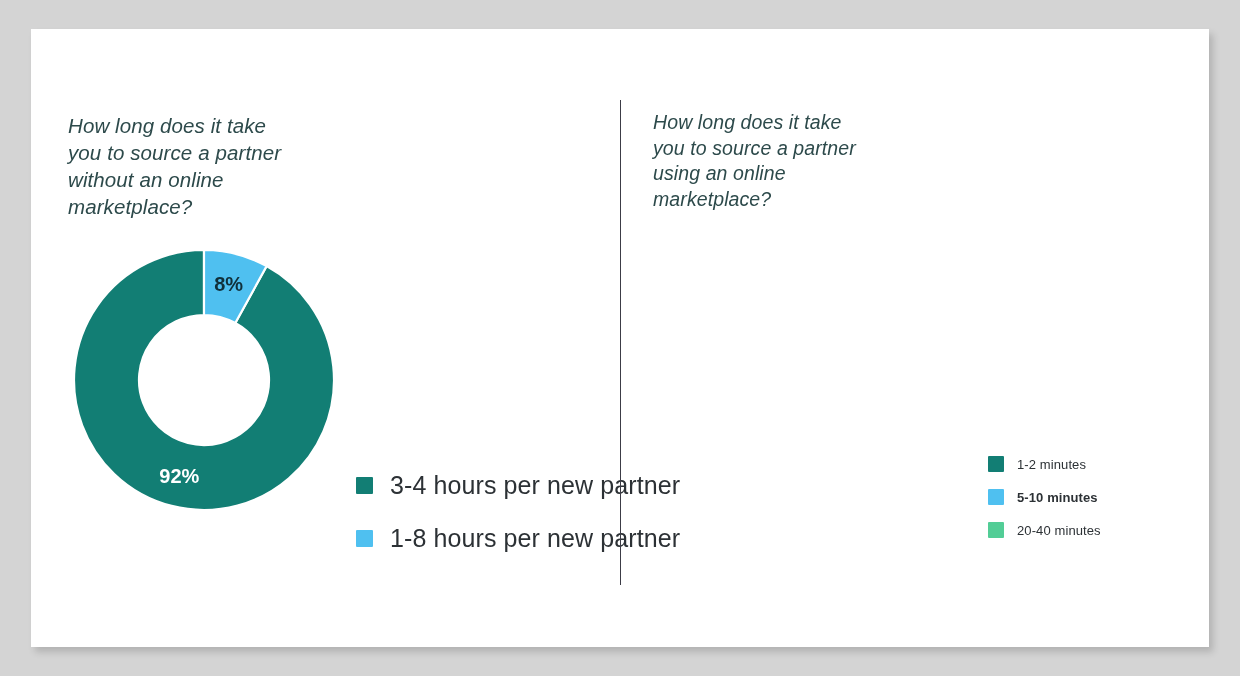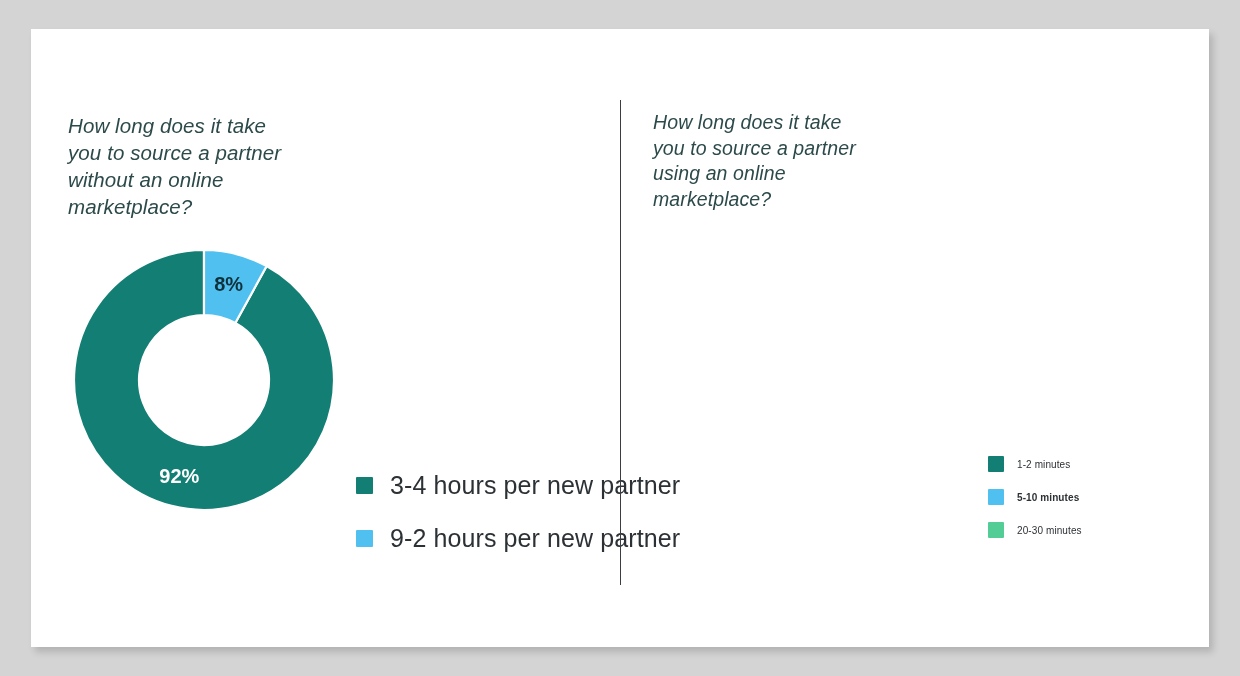--- a/index.html
+++ b/index.html
@@ -104,21 +104,21 @@
     border-radius: 1px;
   }
   .legend-right .swatch { width: 16px; height: 16px; }
 
   .legend-label {
     color: #2c3135;
     font-size: 25px;
     letter-spacing: 0.1px;
     white-space: nowrap;
   }
-  .legend-right .legend-label { font-size: 10px; }
+  .legend-right .legend-label { font-size: 13px; }
   .legend-label.bold { font-weight: bold; text-align: right; }
 </style>
 </head>
 <body>
 
 <div id="stage">
 
   <div class="card"></div>
 
   <div class="panel panel-left">
@@ -139,21 +139,21 @@
         </svg>
     </div>
 
     <div class="legend legend-left">
       <div class="legend-item">
         <span class="swatch" style="background:#127e74"></span>
         <span class="legend-label">3-4 hours per new partner</span>
       </div>
       <div class="legend-item">
         <span class="swatch" style="background:#4fc0f0"></span>
-        <span class="legend-label">9-2 hours per new partner</span>
+        <span class="legend-label">1-8 hours per new partner</span>
       </div>
     </div>
   </div>
 
   <div class="divider"></div>
 
   <div class="panel panel-right">
 
     <div class="chart-title title-right">How long does it take
 you to source a partner
@@ -165,18 +165,18 @@
       <div class="legend-item">
         <span class="swatch" style="background:#127e74"></span>
         <span class="legend-label">1-2 minutes</span>
       </div>
       <div class="legend-item">
         <span class="swatch" style="background:#4fc0f0"></span>
         <span class="legend-label bold">5-10 minutes</span>
       </div>
       <div class="legend-item">
         <span class="swatch" style="background:#52cd96"></span>
-        <span class="legend-label">20-30 minutes</span>
+        <span class="legend-label">20-40 minutes</span>
       </div>
     </div>
   </div>
 
 </div>
 
 </body></html>

